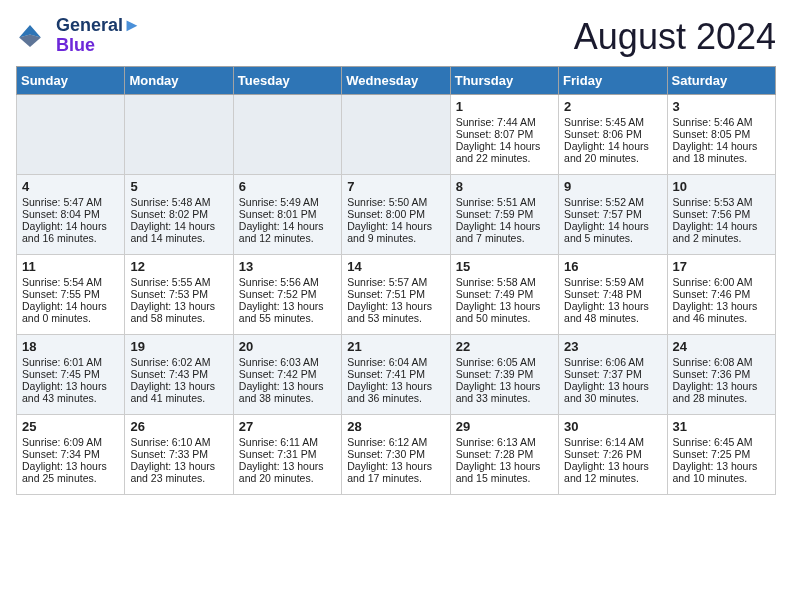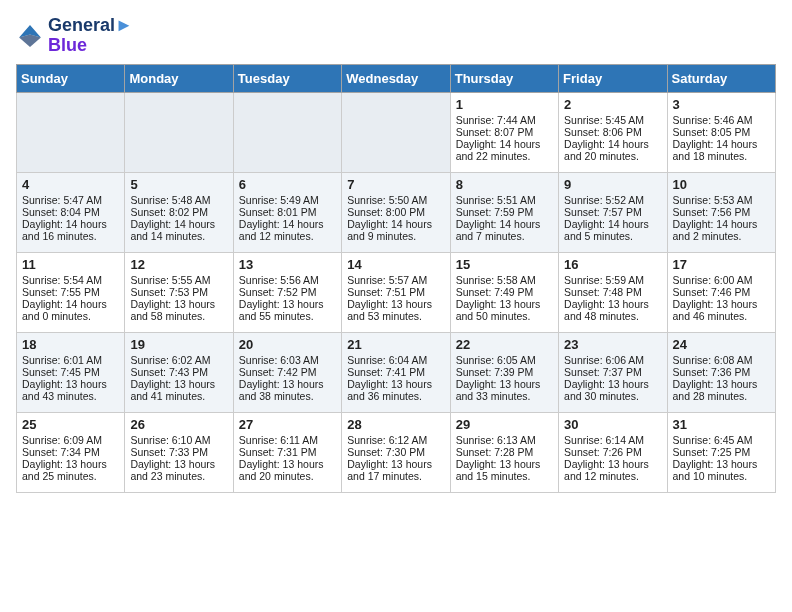--- a/index.html
+++ b/index.html
@@ -12,21 +12,21 @@
     }
     .header-section {
       display: flex;
       justify-content: space-between;
       align-items: flex-start;
       margin-bottom: 8px;
     }
     .logo {
       display: flex;
       align-items: center;
-      gap: 4px;
+      gap: 12px;
     }
     .logo-text {
       font-size: 18px;
       font-weight: bold;
       color: #1a3a6b;
       line-height: 1.1;
     }
     .logo-text span {
       color: #4a90d9;
     }
@@ -92,20 +92,21 @@
     <svg class="logo-icon" viewBox="0 0 36 36">
       <polygon points="18,4 32,20 18,16 4,20" fill="#2e75b6"></polygon>
       <polygon points="18,16 32,20 18,32 4,20" fill="#1a3a6b" opacity="0.7"></polygon>
     </svg>
     <div class="logo-text">
       <div>General<span>►</span></div>
       <div style="color:#6d28d9;">Blue</div>
     </div>
   </div>
   <div class="title-section">
+    <div class="calendar-title">August 2024</div>
   </div>
 </div>
 
 <table>
   <thead>
     <tr>
     <th>Sunday</th>
         <th>Monday</th>
         <th>Tuesday</th>
         <th>Wednesday</th>

